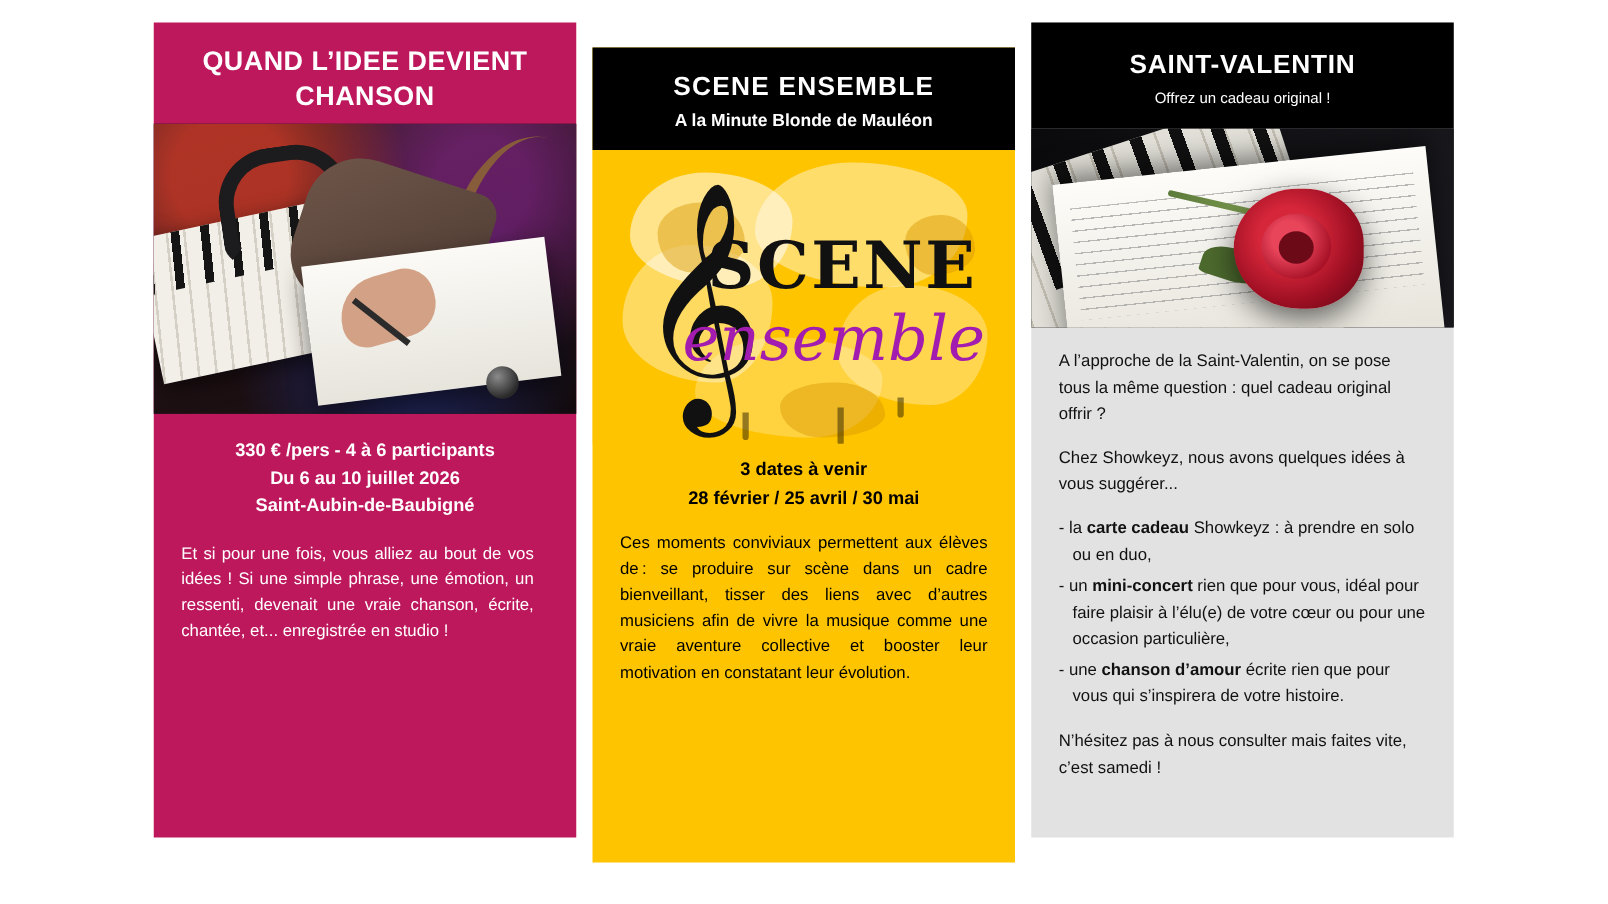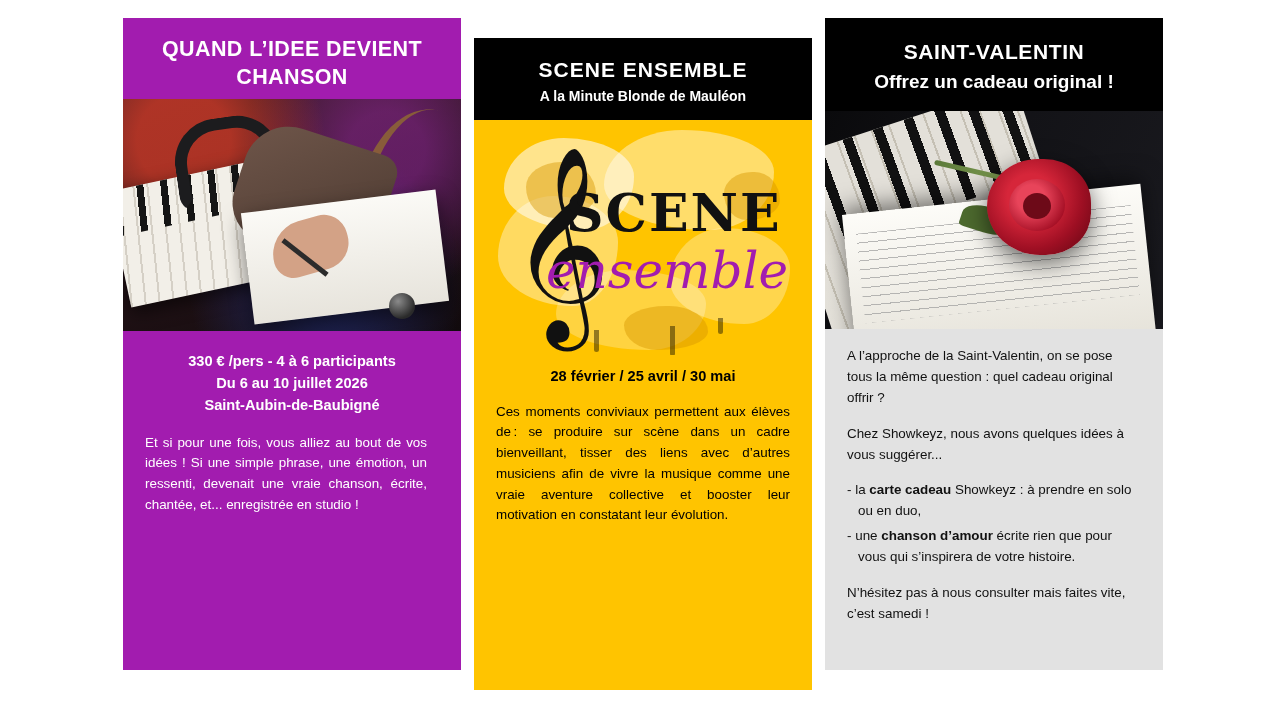--- a/index.html
+++ b/index.html
@@ -34,21 +34,21 @@
   }
 
   .col {
     width: 338px;
     box-sizing: border-box;
     position: relative;
   }
 
   
   .col1 {
-    background: #a21caf;
+    background: #be185d;
     color: #ffffff;
     height: 652px;
     display: flex;
     flex-direction: column;
   }
   .col1 .head {
     padding: 18px 22px 8px 22px;
     text-align: center;
   }
   .col1 .head h1 {
@@ -142,22 +142,22 @@
     text-align: center;
     padding: 22px 18px 18px 18px;
   }
   .col3 .head h1 {
     margin: 0 0 7px 0;
     font-size: 21px;
     font-weight: bold;
     letter-spacing: 0.6px;
   }
   .col3 .head .sub {
-    font-size: 19px;
-    font-weight: bold;
+    font-size: 12px;
+    font-weight: normal;
   }
   .col3 .photo {
     height: 222px;
     position: relative;
     overflow: hidden;
     background: #0b0b0d;
   }
   .col3 .body {
     padding: 16px 22px 32px 22px;
     font-size: 13.4px;
@@ -431,20 +431,21 @@
         <div class="splat-dark d2"></div>
         <div class="splat-dark d3"></div>
         <div class="p2-clef">𝄞</div>
         <div class="p2-scene">SCENE</div>
         <div class="p2-ensemble">ensemble</div>
         <div class="drip" style="left:120px;top:210px;height:22px;"></div>
         <div class="drip" style="left:196px;top:206px;height:30px;"></div>
         <div class="drip" style="left:244px;top:198px;height:16px;"></div>
       </div>
       <div class="info">
+        <div>3 dates à venir</div>
         <div>28 février / 25 avril / 30 mai</div>
       </div>
       <div class="body">
         <p>Ces moments conviviaux  permettent aux élèves de : se produire sur scène dans un cadre bienveillant, tisser des liens avec d’autres musiciens afin de vivre la musique comme une vraie aventure collective et booster leur motivation en constatant leur évolution.</p>
       </div>
     </div>
 
     <div class="col col3">
       <div class="head">
         <h1>SAINT-VALENTIN</h1>
@@ -456,20 +457,21 @@
         <div class="p3-sheet"></div>
         <div class="p3-stem"></div>
         <div class="p3-leaf"></div>
         <div class="p3-rose"></div>
       </div>
       <div class="body">
         <p>A l’approche de la Saint-Valentin, on se pose tous la même question : quel cadeau original offrir ?</p>
         <p>Chez Showkeyz, nous avons quelques idées à vous suggérer...</p>
         <ul>
           <li><span>la </span><b>carte cadeau</b><span> Showkeyz : à prendre en solo ou en duo,</span></li>
+          <li><span>un </span><b>mini-concert</b><span> rien que pour vous, idéal pour faire plaisir à l’élu(e) de votre cœur ou pour une occasion particulière,</span></li>
           <li><span>une </span><b>chanson d’amour</b><span> écrite rien que pour vous qui s’inspirera de votre histoire.</span></li>
         </ul>
         <p>N’hésitez pas à nous consulter mais faites vite, c’est samedi !</p>
       </div>
     </div>
 
   </div>
 </div>
 
 </body></html>

